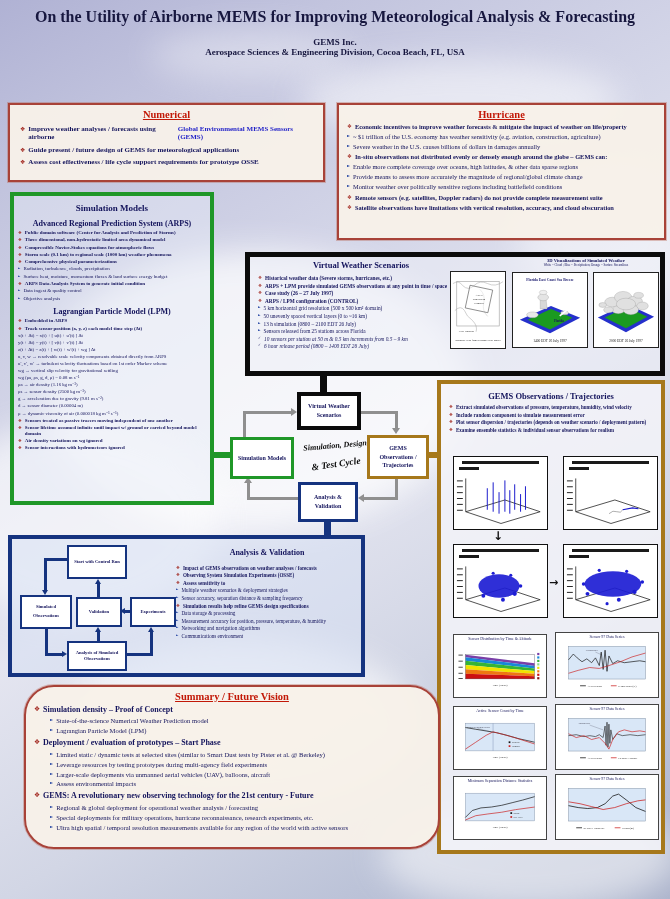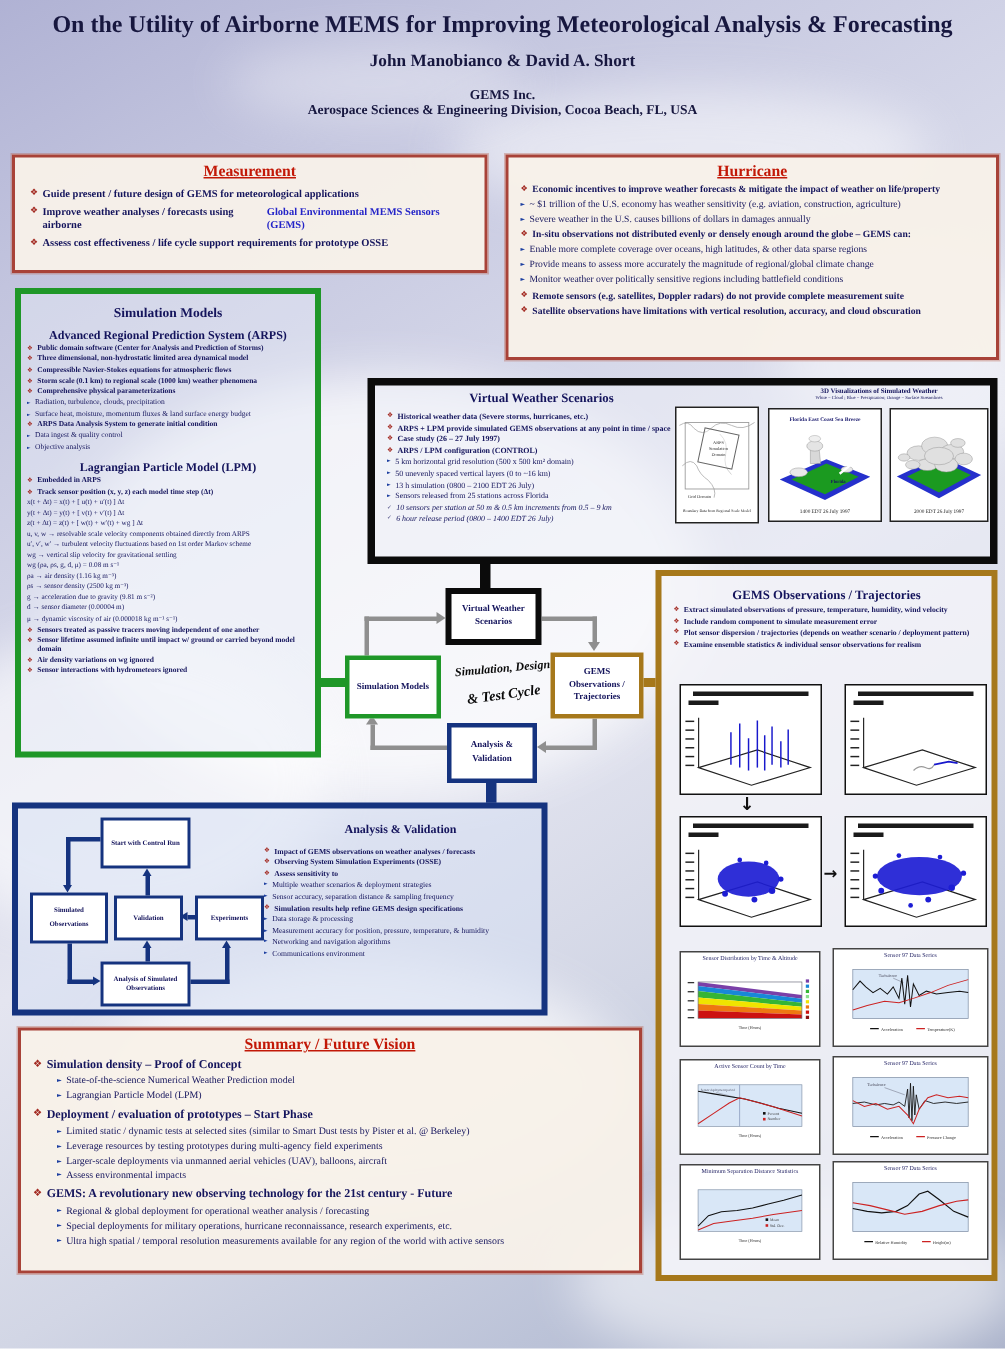--- a/index.html
+++ b/index.html
@@ -47,21 +47,21 @@
   .vwsp .blist{position:absolute;left:4px;top:17px;width:212px;}
   .vwsp .li{font-size:5.3px;margin:1.3px 4px;}
   .gemsp{left:437px;top:380px;width:228px;height:474px;}
   .gemsp .h1{font-size:8.5px;margin-top:7px;}
   .gemsp .blist{margin-top:3px;}
   .gemsp .li{font-size:5.1px;margin:1.6px 8px;}
   .analp{left:8px;top:535px;width:357px;height:142px;}
   .analp .h1{position:absolute;left:162px;top:9px;width:186px;font-size:8px;}
   .analp .blist{position:absolute;left:160px;top:24px;width:190px;}
   .analp .li{font-size:5.1px;margin:1.6px 4px;}
-  .sump{left:12px;top:685px;width:416px;height:164px;}
+  .sump{left:24px;top:685px;width:416px;height:164px;border-radius:30px;}
   .sump .li.lv1{font-size:8px;margin:3px 8px;}
   .sump .li.lv2{font-size:6.6px;margin:2.2px 8px 2.2px 24px;}
   
   .cbox{position:absolute;background:#fff;color:#14145c;font-weight:bold;text-align:center;
     display:flex;align-items:center;justify-content:center;font-size:6px;line-height:1.45;padding:2px;}
   .cb-vws{left:297px;top:392px;width:64px;height:38px;border:4px solid #0b0b0b;}
   .cb-sim{left:230px;top:437px;width:64px;height:42px;border:3px solid #1f9728;}
   .cb-gems{left:367px;top:435px;width:62px;height:44px;border:3px solid #a6781b;}
   .cb-av{left:298px;top:482px;width:60px;height:40px;border:3px solid #15337f;}
   .ct1{position:absolute;left:296px;top:441px;width:78px;transform:rotate(-5deg);font-weight:bold;font-style:italic;
@@ -99,36 +99,35 @@
 <div class="cloud" style="left:40px;top:250px;width:430px;height:280px;opacity:.85"></div>
 <div class="cloud" style="left:300px;top:60px;width:320px;height:80px;opacity:.6"></div>
 <div class="cloud" style="left:-60px;top:420px;width:280px;height:200px;opacity:.7"></div>
 <div class="cloud" style="left:60px;top:640px;width:360px;height:170px;opacity:.75"></div>
 <div class="cloud" style="left:380px;top:800px;width:300px;height:110px;opacity:.6"></div>
 <div class="cloud" style="left:520px;top:170px;width:170px;height:140px;opacity:.5"></div>
 <div class="cloud" style="left:150px;top:30px;width:200px;height:50px;opacity:.4"></div>
 
 <div class="hdr">
   <div class="t">On the Utility of Airborne MEMS for Improving Meteorological Analysis &amp; Forecasting</div>
-  <div class="a">John Manobianco &amp; David A. Short</div>
   <div class="o">GEMS Inc.</div>
   <div class="o2">Aerospace Sciences &amp; Engineering Division, Cocoa Beach, FL, USA</div>
 </div>
 
 <div class="panel panel-red obj">
-  <div class="rtitle">Measurement</div>
+  <div class="rtitle">Numerical</div>
   <div>
-      <div class="li lv1">
-        <span class="bul">❖</span>
-        <span class="txt">Guide present / future design of GEMS for meteorological applications</span>
-      </div>
       <div class="li lv1">
         <span class="bul">❖</span>
         <span class="txt">Improve weather analyses / forecasts using airborne</span>
         <span class="hl">Global Environmental MEMS Sensors (GEMS)</span>
+      </div>
+      <div class="li lv1">
+        <span class="bul">❖</span>
+        <span class="txt">Guide present / future design of GEMS for meteorological applications</span>
       </div>
       <div class="li lv1">
         <span class="bul">❖</span>
         <span class="txt">Assess cost effectiveness / life cycle support requirements for prototype OSSE</span>
       </div>
     </div>
 </div>
 
 <div class="panel panel-red mot">
   <div class="rtitle">Hurricane</div>

